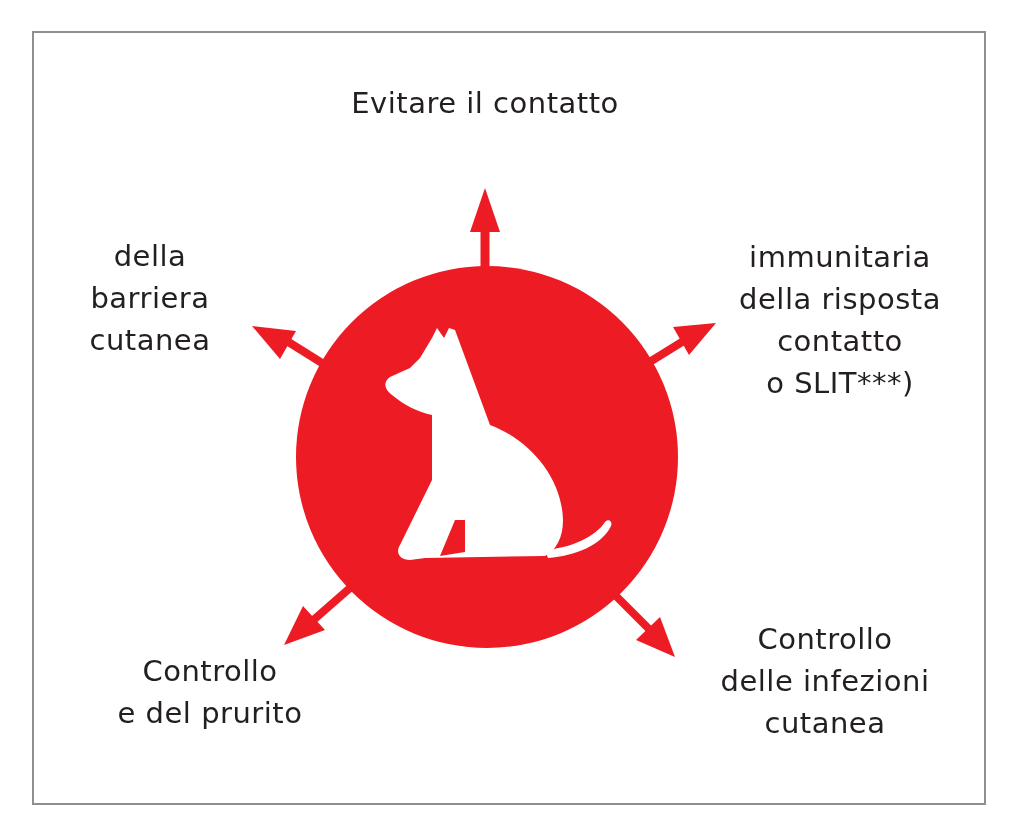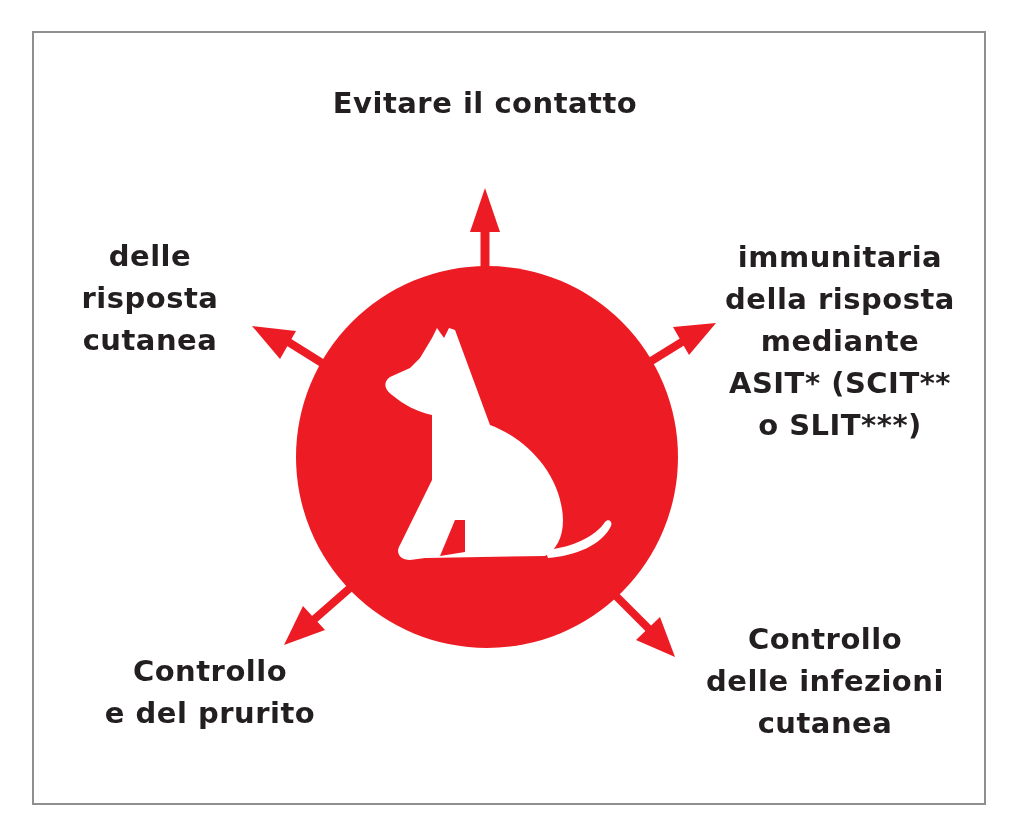--- a/index.html
+++ b/index.html
@@ -1,20 +1,20 @@
 <!DOCTYPE html>
 <html><head>
 <meta charset="utf-8">
 <style>
   html, body { margin:0; padding:0; background:#ffffff; }
   body { width:1024px; height:840px; position:relative; overflow:hidden; font-family:"DejaVu Sans", sans-serif; }
   .frame { position:absolute; left:32px; top:31px; width:954px; height:774px; border:2px solid #8f8f8f; box-sizing:border-box; background:#fff; }
   svg.graphic { position:absolute; left:0; top:0; }
   .label { position:absolute; text-align:center; color:#231f20; font-size:29px; line-height:42px; letter-spacing:0.5px; }
-  .label span { display:block; white-space:nowrap;font-weight:bold; }
+  .label span { display:block; white-space:nowrap; }
 </style>
 </head>
 <body>
 
 <div class="frame"></div>
 
 <svg class="graphic" width="1024" height="840" viewBox="0 0 1024 840">
   <g fill="#ed1c24" stroke="#ed1c24">
 
     <g>
@@ -54,30 +54,29 @@
     <path d="M455,520 L465,520 L465,552 L440,556 Z" fill="#ed1c24"></path>
     <path d="M545,550 C572,548 596,536 605,522 C608,518 613,521 611,526 C602,545 575,556 548,558 Z"></path>
   </g>
 </svg>
 
 <div class="label" style="left:330px; top:82px; width:310px;">
   <span>Evitare il contatto</span>
 </div>
 
 <div class="label" style="left:50px; top:235px; width:200px;">
-  <span>delle</span>
-  <span>risposta</span>
+  <span>della</span>
+  <span>barriera</span>
   <span>cutanea</span>
 </div>
 
 <div class="label" style="left:710px; top:236px; width:260px;">
   <span>immunitaria</span>
   <span>della risposta</span>
-  <span>mediante</span>
-  <span>ASIT* (SCIT**</span>
+  <span>contatto</span>
   <span>o SLIT***)</span>
 </div>
 
 <div class="label" style="left:50px; top:650px; width:320px;">
   <span>Controllo</span>
   <span>e del prurito</span>
 </div>
 
 <div class="label" style="left:690px; top:618px; width:270px;">
   <span>Controllo</span>

